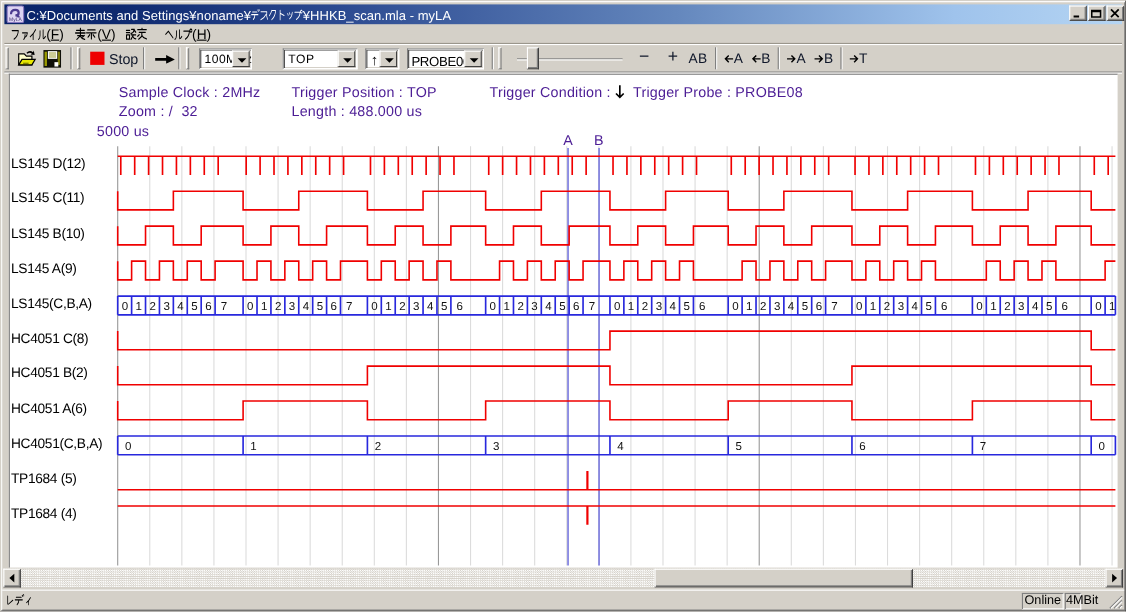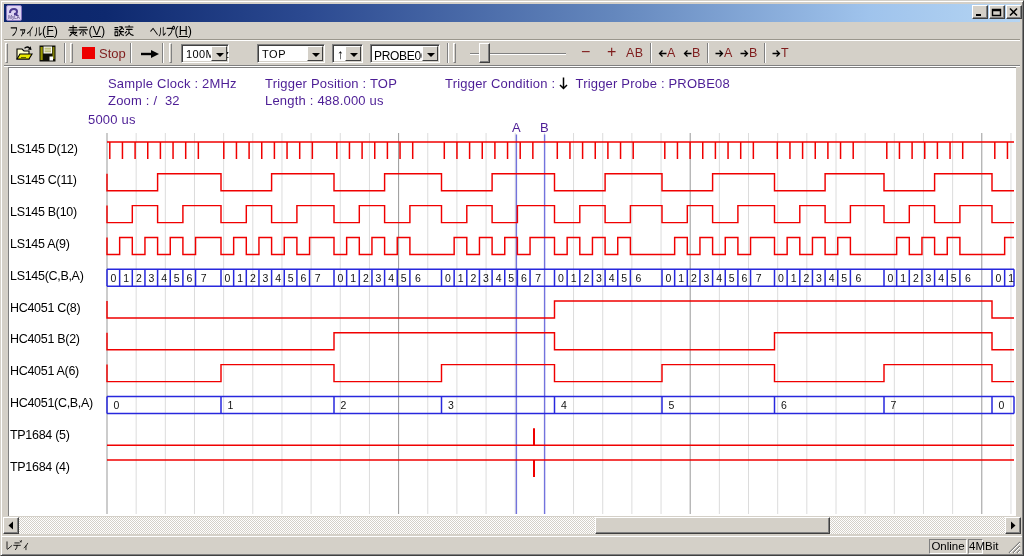--- a/index.html
+++ b/index.html
@@ -26,21 +26,21 @@
 .tsep { position:absolute; top:2px; width:2px; height:20px; border-left:1px solid #808080; border-right:1px solid #fff; }
 .combo { position:absolute; top:3px; height:19px; background:#fff;
   border:1px solid; border-color:#808080 #fff #fff #808080;
   box-shadow: inset 1px 1px 0 #404040, inset -1px -1px 0 #d4d0c8;
   font-size:11px; color:#000; }
 .cotext { position:absolute; left:4px; top:3px; white-space:nowrap; }
 .cobtn { position:absolute; right:1px; top:1px; bottom:1px; width:16px; background:#d4d0c8;
   border-top:1px solid #fff; border-left:1px solid #fff; border-right:1px solid #404040; border-bottom:1px solid #404040; }
 .coarr { position:absolute; left:4px; top:6px; width:0; height:0;
   border-left:4px solid transparent; border-right:4px solid transparent; border-top:4px solid #000; }
-.tbt { position:absolute; font-size:14px; color:#7f1d1d; top:4px; white-space:nowrap; }
+.tbt { position:absolute; font-size:14px; color:#0f172a; top:4px; white-space:nowrap; }
 #client { left:8px; top:67px; width:1008px; height:449px; background:#fff;
   border-top:1px solid #808080; border-left:1px solid #808080; }
 .info { position:absolute; font-size:13px; color:#4c1d95; white-space:nowrap; letter-spacing:0.2px; }
 .rl { position:absolute; left:10px; font-size:12.5px; color:#000; white-space:nowrap; letter-spacing:-0.3px; }
 #hscroll { left:3px; top:517px; width:1018px; height:17px;
   background-image: conic-gradient(#fff 0 25%, #d4d0c8 0 50%, #fff 0 75%, #d4d0c8 0);
   background-size:2px 2px; }
 .sbtn { position:absolute; top:0; width:16px; height:17px; background:#d4d0c8;
   border-top:1px solid #fff; border-left:1px solid #fff; border-right:1px solid #404040; border-bottom:1px solid #404040;
   box-shadow: inset -1px -1px 0 #808080; }
@@ -53,20 +53,33 @@
   font-size:11.5px; text-align:center; }
 </style></head>
 <body>
 <div id="frame" class="abs"></div>
 
 <div id="title" class="abs">
   <div id="ticon" class="abs"><svg width="14" height="14" viewBox="0 0 14 14">
         <path d="M3 7 Q3 3 7 3 Q10 3 10 5.5 Q10 8 7 8 M7 8 Q10 8 10 10" stroke="#4b3a90" stroke-width="2" fill="none"></path>
         <text x="7" y="13" font-size="4.5" fill="#403070" text-anchor="middle" font-family="Liberation Sans">MyLA</text>
       </svg></div>
+  <div id="ttext" class="abs">C:¥Documents and Settings¥noname¥<svg width="8" height="11" viewBox="0 0 12 12" preserveAspectRatio="none" style="vertical-align:-1px">
+        <path d="M2.4 3.2 H8.4 M1 5.8 H9.8 M5.6 5.8 Q5.6 8.6 3.4 10.6 M9.6 1.2 L10.4 2.4 M11.2 .6 L12 1.8" stroke="#fff" stroke-width="1.05" fill="none" stroke-linecap="round" stroke-linejoin="round"></path>
+      </svg><svg width="8" height="11" viewBox="0 0 12 12" preserveAspectRatio="none" style="vertical-align:-1px">
+        <path d="M1.8 3 H9.8 Q9 7.4 10.8 10.4 M8.6 5.6 Q6.4 9.2 1.6 10.8" stroke="#fff" stroke-width="1.05" fill="none" stroke-linecap="round" stroke-linejoin="round"></path>
+      </svg><svg width="8" height="11" viewBox="0 0 12 12" preserveAspectRatio="none" style="vertical-align:-1px">
+        <path d="M4.6 1.6 Q3.6 4.6 1.4 6.8 M4.6 1.6 H9.8 Q9.6 7 4.6 10.8" stroke="#fff" stroke-width="1.05" fill="none" stroke-linecap="round" stroke-linejoin="round"></path>
+      </svg><svg width="8" height="11" viewBox="0 0 12 12" preserveAspectRatio="none" style="vertical-align:-1px">
+        <path d="M4 1.4 V10.8 M4 4.4 L9.4 6.6" stroke="#fff" stroke-width="1.05" fill="none" stroke-linecap="round" stroke-linejoin="round"></path>
+      </svg><svg width="7" height="11" viewBox="0 0 12 12" preserveAspectRatio="none" style="vertical-align:-1px">
+        <path d="M2.6 4.6 L3.4 6.4 M5.4 3.8 L6.2 5.6 M9.8 3.4 Q9.4 8 5.4 10" stroke="#fff" stroke-width="1.05" fill="none" stroke-linecap="round" stroke-linejoin="round"></path>
+      </svg><svg width="8" height="11" viewBox="0 0 12 12" preserveAspectRatio="none" style="vertical-align:-1px">
+        <path d="M1.5 3.4 H8.6 Q8.6 7.8 3.6 10.6 M10.6 1.4 A1.4 1.4 0 1 0 10.61 1.4" stroke="#fff" stroke-width="1.05" fill="none" stroke-linecap="round" stroke-linejoin="round"></path>
+      </svg>¥HHKB_scan.mla - myLA</div>
   <div class="wbtn abs" style="left:968px"><svg width="14" height="12" viewBox="0 0 14 12">
         <path d="M3 9 H8" stroke="#000" stroke-width="2"></path>
       </svg></div>
   <div class="wbtn abs" style="left:984.5px"><svg width="14" height="12" viewBox="0 0 14 12">
         <path d="M2.5 3.5 H10.5 V9.5 H2.5 Z M2.5 4.5 H10.5" stroke="#000" stroke-width="1.4" fill="none"></path>
       </svg></div>
   <div class="wbtn abs" style="left:1002px"><svg width="14" height="12" viewBox="0 0 14 12">
         <path d="M3 2.5 L10 9.5 M10 2.5 L3 9.5" stroke="#000" stroke-width="1.6"></path>
       </svg></div>
 </div>

